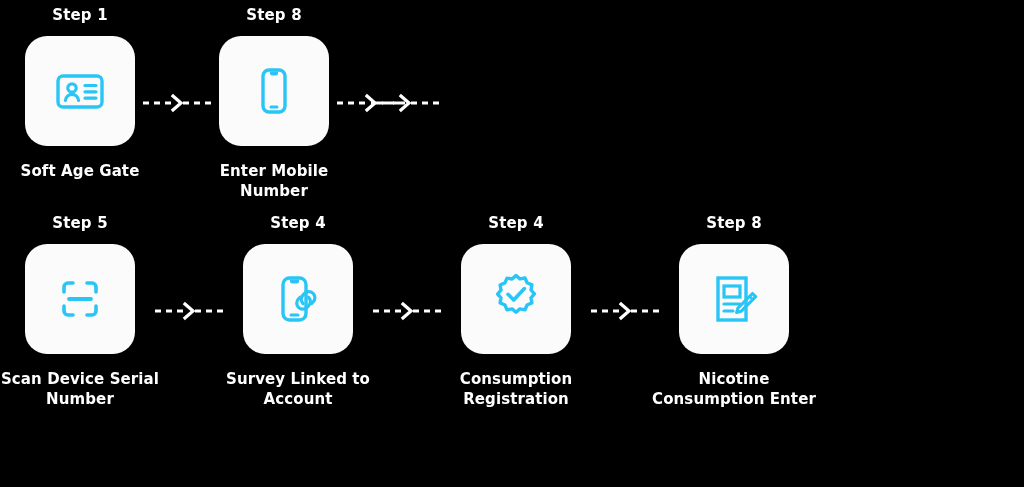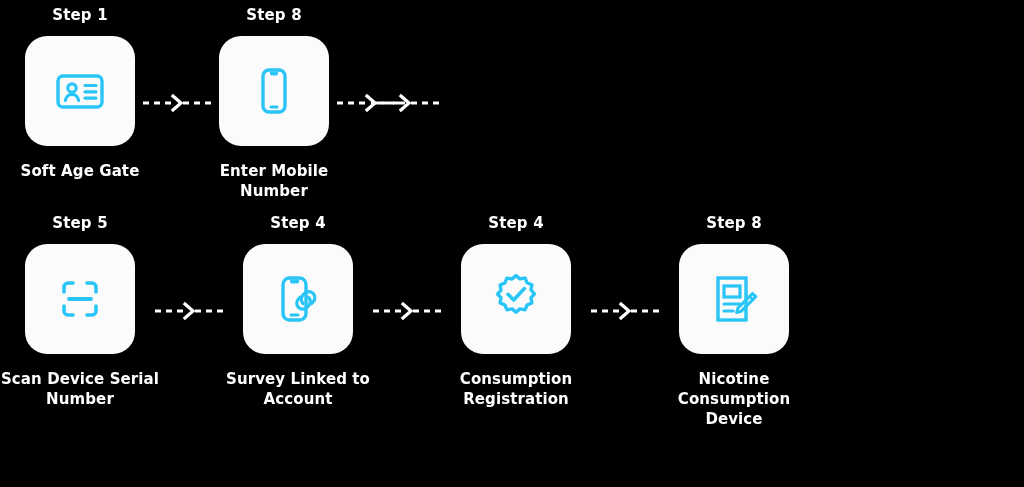--- a/index.html
+++ b/index.html
@@ -207,18 +207,18 @@
             <svg width="58" height="58" viewBox="0 0 58 58" fill="none">
               <rect x="13" y="8" width="28" height="42" stroke="#29c5f6" stroke-width="3.4"></rect>
               <rect x="19" y="16" width="16" height="11" stroke="#29c5f6" stroke-width="3.2"></rect>
               <line x1="19" y1="34" x2="35" y2="34" stroke="#29c5f6" stroke-width="3.2" stroke-linecap="round"></line>
               <line x1="19" y1="41" x2="28" y2="41" stroke="#29c5f6" stroke-width="3.2" stroke-linecap="round"></line>
               <path d="M47.5 23.5l3.2 3.2-14.6 14.6-4.4 1.2 1.2-4.4 14.6-14.6z" stroke="#29c5f6" stroke-width="3.1" stroke-linejoin="round" fill="none"></path>
               <line x1="44.6" y1="26.4" x2="47.8" y2="29.6" stroke="#29c5f6" stroke-width="2.6" stroke-linecap="round"></line>
             </svg>
           </span>
         </div>
-        <div class="step-label">Nicotine Consumption Device</div>
+        <div class="step-label">Nicotine Consumption Enter</div>
       </div>
 
     </div>
   </div>
 </div>
 
 </body></html>

